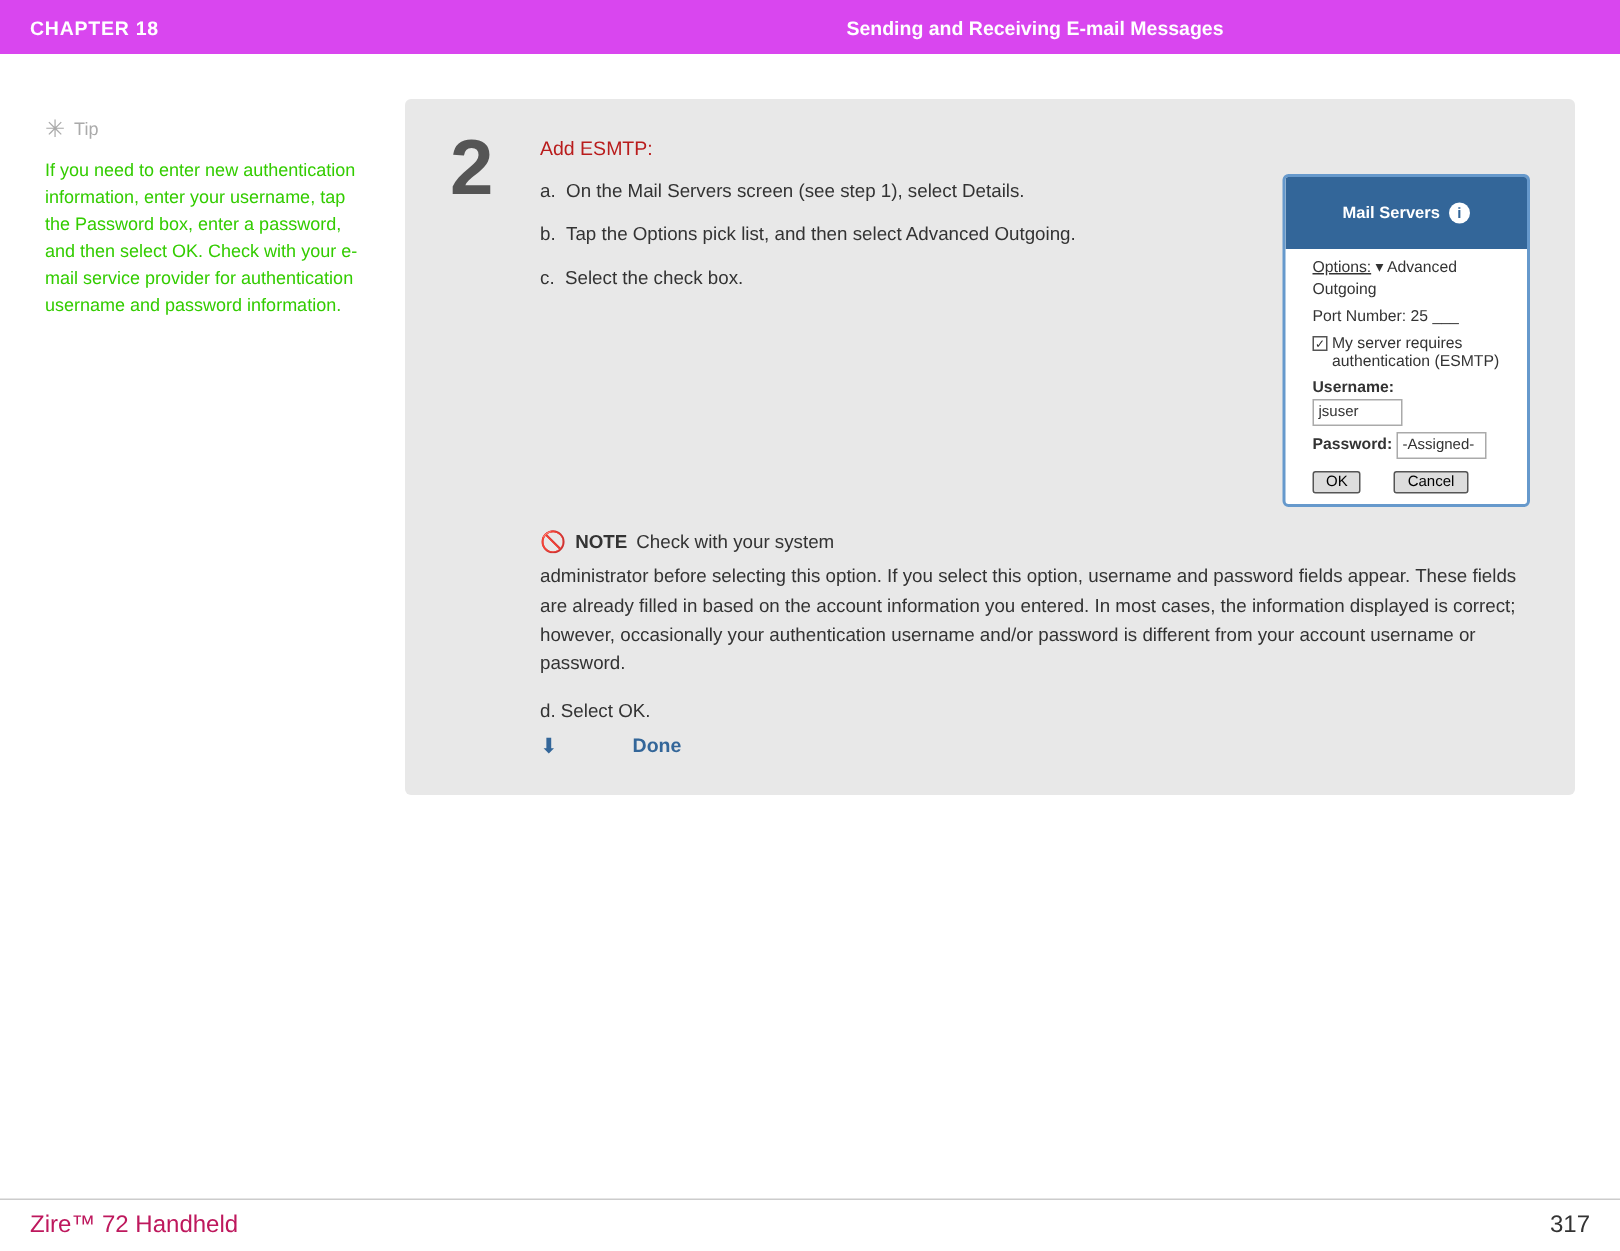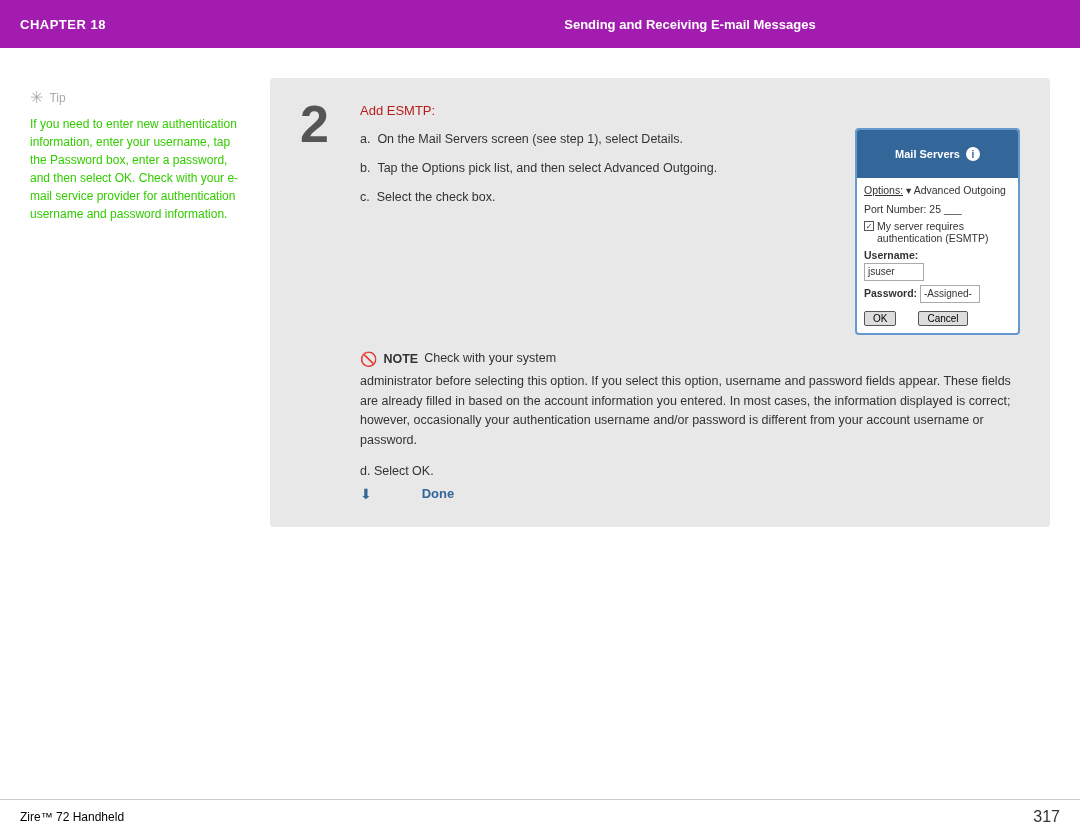--- a/index.html
+++ b/index.html
@@ -8,22 +8,22 @@
       height: 834px;
       background: #ffffff;
       font-family: Arial, Helvetica, sans-serif;
       font-size: 13px;
       color: #333;
       overflow: hidden;
     }
 
     
     .header {
-      background: #a21caf;
-      height: 48px;
+      background: #d946ef;
+      height: 36px;
       display: flex;
       align-items: center;
       padding: 0 20px;
     }
     .header-chapter {
       color: #fff;
       font-weight: bold;
       font-size: 13px;
       text-transform: uppercase;
       letter-spacing: 0.5px;
@@ -142,21 +142,21 @@
       border-radius: 50%;
       width: 14px;
       height: 14px;
       display: flex;
       align-items: center;
       justify-content: center;
       font-size: 10px;
       font-weight: bold;
     }
     .dialog-body {
-      padding: 5px 7px;
+      padding: 5px 18px;
       font-size: 10.5px;
     }
     .dialog-row {
       margin-bottom: 4px;
       line-height: 1.4;
     }
     .dialog-row .underline {
       text-decoration: underline;
     }
     .dialog-checkbox-row {
@@ -262,22 +262,22 @@
       bottom: 0;
       left: 0;
       right: 0;
       border-top: 1px solid #ccc;
       padding: 8px 20px;
       display: flex;
       justify-content: space-between;
       align-items: center;
     }
     .footer-brand {
-      font-size: 12px;
-      color: #000000;
+      font-size: 16px;
+      color: #be185d;
     }
     .footer-page {
       font-size: 16px;
       color: #333;
     }
   </style>
 </head>
 <body>
 
 <div class="header">

